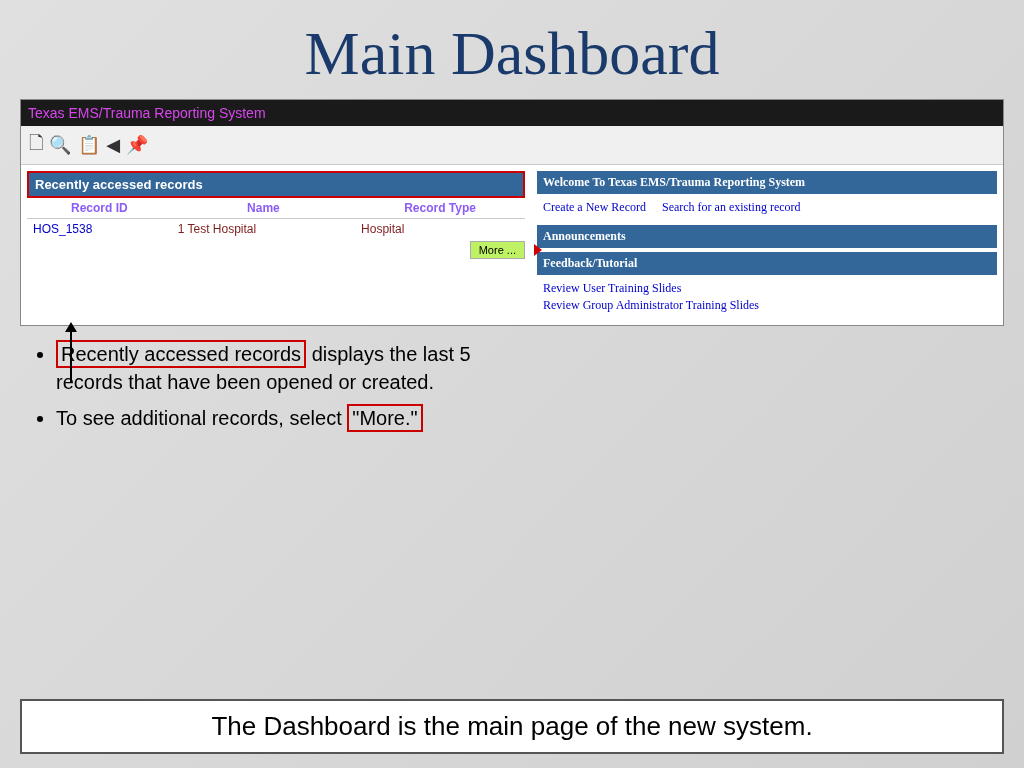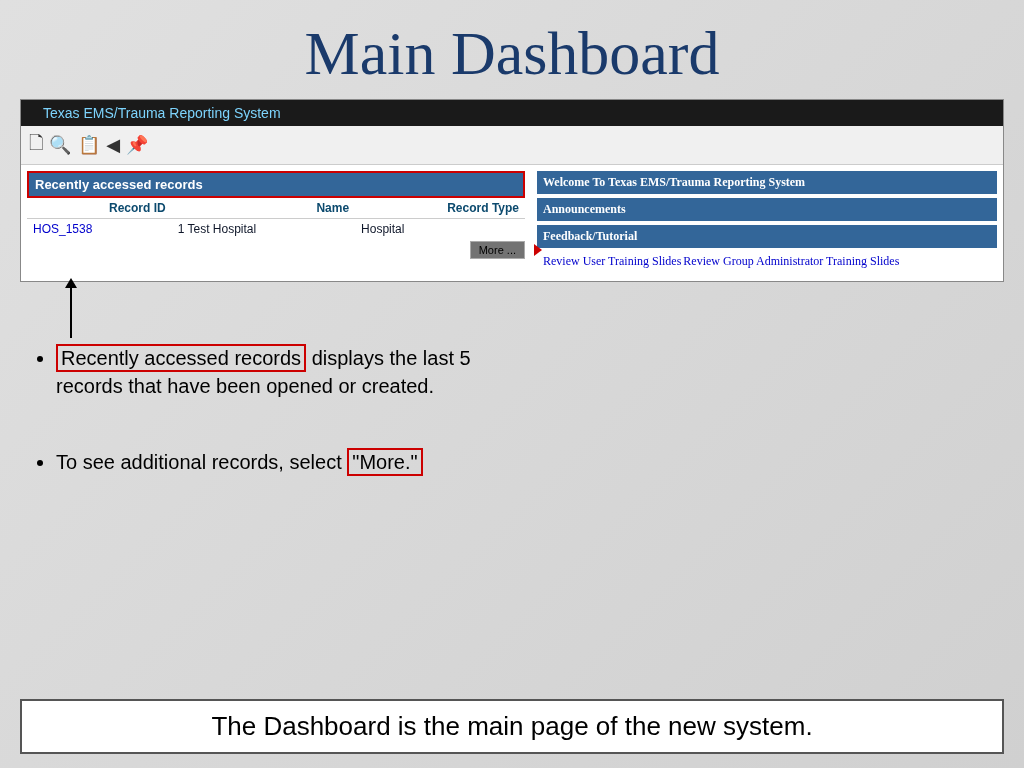--- a/index.html
+++ b/index.html
@@ -42,23 +42,23 @@
 
     
     .app-window {
       border: 1px solid #888;
       background: #fff;
       margin-bottom: 10px;
     }
 
     .app-titlebar {
       background: #1a1a1a;
-      color: #7dd3fc;
+      color: #d946ef;
       font-size: 14px;
-      padding: 5px 22px;
+      padding: 5px 7px;
     }
 
     .app-toolbar {
       background: #f0f0f0;
       border-bottom: 1px solid #ccc;
       padding: 4px 8px;
       display: flex;
       gap: 6px;
       align-items: center;
     }
@@ -94,44 +94,44 @@
       width: 100%;
       border-collapse: collapse;
       font-size: 12px;
     }
 
     .records-table thead tr {
       background: #fff;
     }
 
     .records-table th {
-      text-align: right;
+      text-align: center;
       padding: 3px 6px;
       font-weight: bold;
       border-bottom: 1px solid #ccc;
-      color: #0c4a6e;
+      color: #8b5cf6;
     }
 
     .records-table td {
       padding: 3px 6px;
-      color: #0f172a;
+      color: #7f1d1d;
     }
 
     .records-table td.record-id {
       color: #0000cc;
     }
 
     .more-btn-row {
       display: flex;
       justify-content: flex-end;
       margin-top: 2px;
     }
 
     .more-btn {
-      background: #737373;
+      background: #bef264;
       border: 1px solid #aaa;
       font-size: 11px;
       padding: 2px 8px;
       cursor: pointer;
       position: relative;
     }
 
     .more-btn::after {
       content: '';
       position: absolute;
@@ -184,21 +184,21 @@
     }
 
     .resources-links {
       padding: 2px 6px;
       display: flex;
       gap: 30px;
     }
 
     .resources-col {
       display: flex;
-      flex-direction: row;
+      flex-direction: column;
       gap: 2px;
     }
 
     
     .annotation-area {
       display: flex;
       gap: 20px;
       padding: 0 6px;
       margin-top: 4px;
       flex: 1;
@@ -212,21 +212,20 @@
       padding: 0 6px;
     }
 
     .annotation-left ul {
       list-style: disc;
       padding-left: 24px;
     }
 
     .annotation-left li {
       margin-bottom: 8px;
-      margin-top: 48px;
     }
 
     .highlight-box {
       display: inline;
       border: 2px solid #cc0000;
       padding: 1px 3px;
     }
 
     .arrow-container {
       position: relative;
@@ -288,20 +287,24 @@
             </tbody>
           </table>
           <div class="more-btn-row">
             <button class="more-btn">More ...</button>
           </div>
         </div>
 
         <div class="right-panel">
           <div class="panel-section">
             <div class="panel-header">Welcome To Texas EMS/Trauma Reporting System</div>
+            <div class="panel-links">
+              <a class="panel-link">Create a New Record</a>
+              <a class="panel-link">Search for an existing record</a>
+            </div>
           </div>
 
           <div class="panel-section">
             <div class="panel-header">Announcements</div>
           </div>
 
           <div class="panel-section">
             <div class="panel-header">Feedback/Tutorial</div>
             <div class="resources-links">
               <div class="resources-col">

